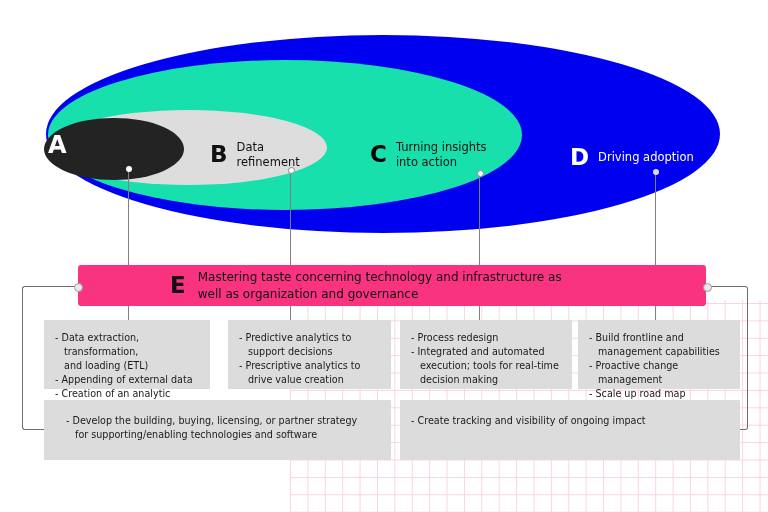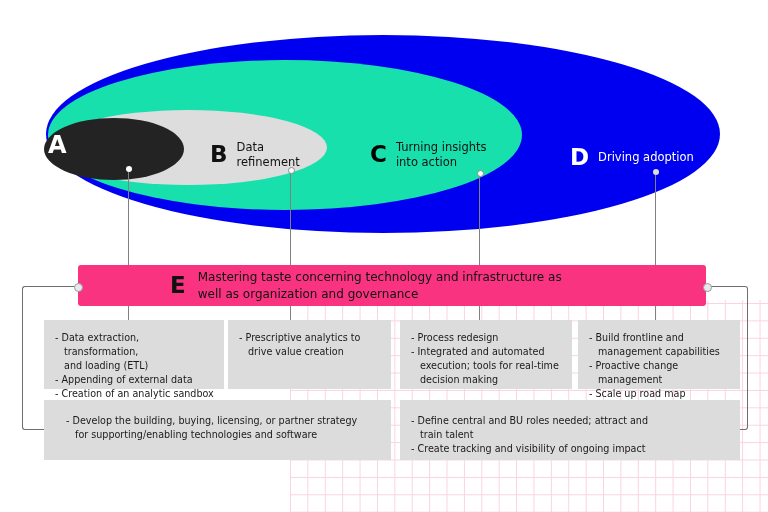--- a/index.html
+++ b/index.html
@@ -186,21 +186,21 @@
   .box ul {
     list-style: none;
     margin: 0;
     padding: 0;
   }
   .box li {
     padding-left: 9px;
     text-indent: -9px;
     white-space: pre-line;
   }
-  #box-a { left: 44px;  top: 320px; width: 180px; height: 69px; }
+  #box-a { left: 44px;  top: 320px; width: 166px; height: 69px; }
   #box-b { left: 228px; top: 320px; width: 163px; height: 69px; }
   #box-c { left: 400px; top: 320px; width: 172px; height: 69px; }
   #box-d { left: 578px; top: 320px; width: 162px; height: 69px; }
   #box-e1 { left: 44px;  top: 400px; width: 347px; height: 60px; padding-left: 22px; padding-top: 14px; }
   #box-e2 { left: 400px; top: 400px; width: 340px; height: 60px; padding-top: 14px; }
 </style>
 </head>
 <body>
 
 <div id="bg-grid"></div>
@@ -266,20 +266,22 @@
   <ul>
     <li>- Data extraction, transformation,
   and loading (ETL)</li>
     <li>- Appending of external data</li>
     <li>- Creation of an analytic sandbox</li>
   </ul>
 </div>
 
 <div class="box" id="box-b">
   <ul>
+    <li>- Predictive analytics to
+  support decisions</li>
     <li>- Prescriptive analytics to
   drive value creation</li>
   </ul>
 </div>
 
 <div class="box" id="box-c">
   <ul>
     <li>- Process redesign</li>
     <li>- Integrated and automated
   execution; tools for real-time
@@ -298,17 +300,15 @@
 
 <div class="box" id="box-e1">
   <ul>
     <li>- Develop the building, buying, licensing, or partner strategy
  for supporting/enabling technologies and software</li>
   </ul>
 </div>
 
 <div class="box" id="box-e2">
   <ul>
-    <li>- Define central and BU roles needed; attract and
-  train talent</li>
     <li>- Create tracking and visibility of ongoing impact</li>
   </ul>
 </div>
 
 </body></html>

